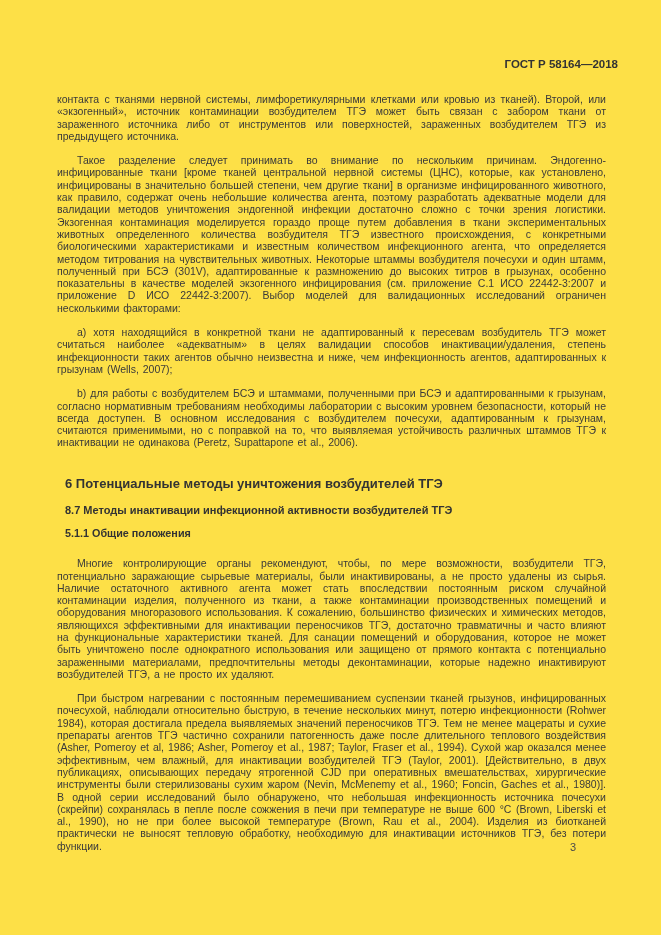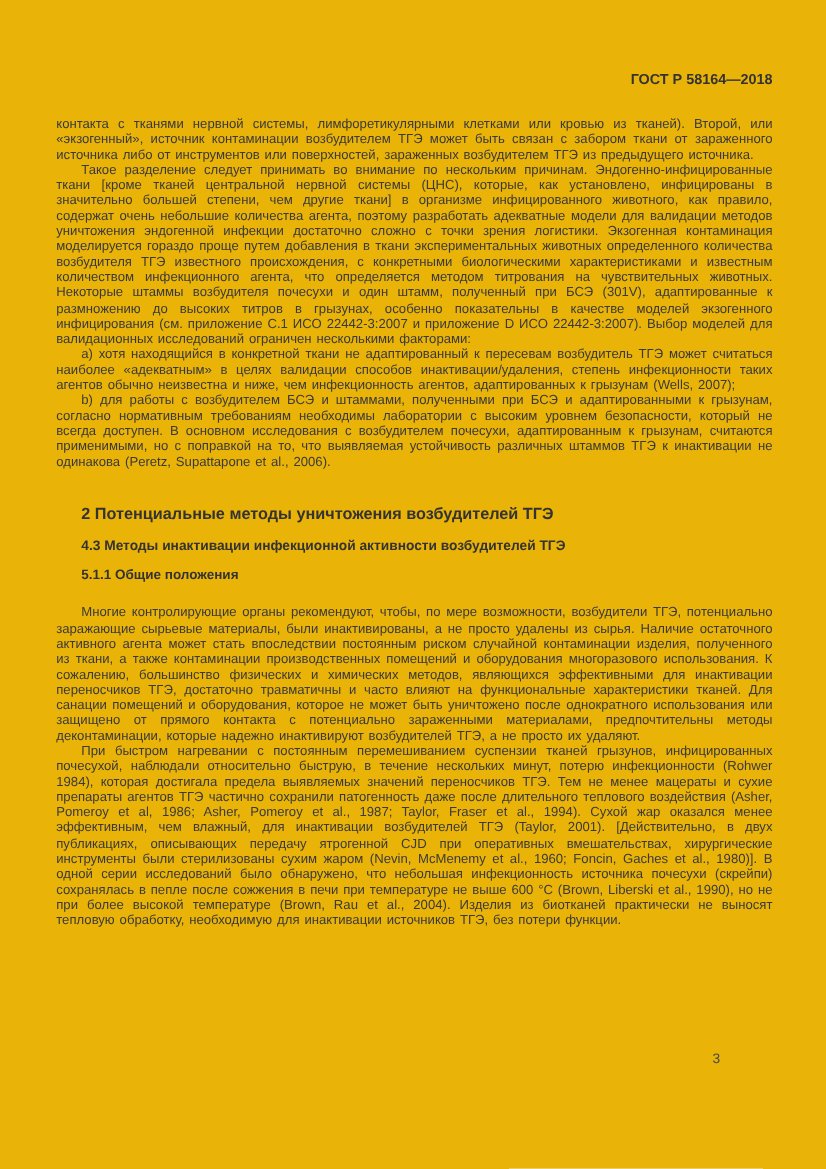--- a/index.html
+++ b/index.html
@@ -4,40 +4,40 @@
 <style>
   html, body {
     margin: 0;
     padding: 0;
     background: #eef0ee;
   }
   .page {
     position: relative;
     width: 661px;
     height: 935px;
-    background: #eab308;
+    background: #fde047;
     box-sizing: border-box;
     padding: 58px 43px 0 45px;
     font-family: "Liberation Sans", "DejaVu Sans", sans-serif;
     color: #3a3a3a;
     overflow: hidden;
   }
   .doc-header {
     text-align: right;
     font-weight: bold;
     font-size: 11.5px;
     line-height: 13px;
     color: #333333;
     margin: 0 0 22px 0;
   }
   .body-text {
     font-size: 10.5px;
     line-height: 12.3px;
     text-align: justify;
-    margin: 0;
+    margin: 12px;
     word-spacing: 1px;
   }
   .indent {
     text-indent: 20px;
   }
   .h-section {
     font-size: 13px;
     line-height: 15px;
     font-weight: bold;
     color: #333333;
@@ -84,23 +84,23 @@
   <div class="doc-header">ГОСТ Р 58164—2018</div>
 
   <p class="body-text">контакта с тканями нервной системы, лимфоретикулярными клетками или кровью из тканей). Второй, или «экзогенный», источник контаминации возбудителем ТГЭ может быть связан с забором ткани от зараженного источника либо от инструментов или поверхностей, зараженных возбудителем ТГЭ из предыдущего источника.</p>
 
   <p class="body-text indent">Такое разделение следует принимать во внимание по нескольким причинам. Эндогенно-инфицированные ткани [кроме тканей центральной нервной системы (ЦНС), которые, как установлено, инфицированы в значительно большей степени, чем другие ткани] в организме инфицированного животного, как правило, содержат очень небольшие количества агента, поэтому разработать адекватные модели для валидации методов уничтожения эндогенной инфекции достаточно сложно  с точки зрения логистики. Экзогенная контаминация моделируется гораздо проще путем добавления в ткани экспериментальных животных определенного количества возбудителя ТГЭ известного происхождения, с конкретными биологическими характеристиками и известным количеством инфекционного агента, что определяется методом титрования на чувствительных животных. Некоторые штаммы возбудителя почесухи и один штамм, полученный при  БСЭ (301V), адаптированные к размножению до высоких титров в грызунах, особенно показательны в качестве моделей экзогенного инфицирования (см. приложение С.1 ИСО 22442-3:2007 и приложение D ИСО 22442-3:2007). Выбор моделей для валидационных исследований ограничен несколькими факторами:</p>
 
   <p class="body-text indent">а) хотя находящийся в конкретной ткани не адаптированный к пересевам возбудитель ТГЭ может считаться наиболее «адекватным» в целях валидации способов инактивации/удаления, степень инфекционности таких агентов обычно неизвестна и ниже, чем инфекционность агентов, адаптированных к грызунам (Wells, 2007);</p>
 
   <p class="body-text indent">b) для работы с возбудителем БСЭ и штаммами, полученными при БСЭ и  адаптированными к грызунам, согласно нормативным требованиям необходимы лаборатории с высоким уровнем безопасности, который не всегда доступен. В основном исследования с возбудителем почесухи, адаптированным к грызунам, считаются применимыми, но с поправкой на то, что выявляемая устойчивость различных штаммов ТГЭ к инактивации не  одинакова (Peretz, Supattapone et al., 2006).</p>
 
-  <h1 class="h-section">2 Потенциальные методы уничтожения возбудителей ТГЭ</h1>
+  <h1 class="h-section">6 Потенциальные методы уничтожения возбудителей ТГЭ</h1>
 
-  <h2 class="h-sub">4.3 Методы инактивации инфекционной активности возбудителей ТГЭ</h2>
+  <h2 class="h-sub">8.7 Методы инактивации инфекционной активности возбудителей ТГЭ</h2>
 
   <h3 class="h-subsub">5.1.1 Общие положения</h3>
 
   <p class="body-text indent">Многие контролирующие органы рекомендуют, чтобы, по мере возможности, возбудители ТГЭ, потенциально заражающие сырьевые материалы, были инактивированы, а не просто удалены  из  сырья. Наличие остаточного активного агента может стать впоследствии постоянным риском случайной контаминации изделия, полученного из ткани, а также контаминации производственных помещений и оборудования многоразового использования. К сожалению, большинство физических и химических методов, являющихся эффективными для инактивации переносчиков ТГЭ, достаточно травматичны и часто влияют на функциональные характеристики тканей. Для санации помещений и оборудования, которое не может быть уничтожено после однократного использования или защищено от прямого контакта с потенциально зараженными материалами, предпочтительны методы деконтаминации, которые надежно инактивируют возбудителей ТГЭ, а не просто их удаляют.</p>
 
 
 
   <p class="body-text indent">При быстром нагревании с постоянным перемешиванием суспензии тканей грызунов, инфицированных почесухой, наблюдали относительно быструю, в течение нескольких минут, потерю инфекционности (Rohwer 1984), которая достигала предела выявляемых значений переносчиков ТГЭ. Тем не менее мацераты и сухие препараты агентов ТГЭ частично сохранили патогенность даже после длительного теплового воздействия (Asher, Pomeroy et al, 1986; Asher, Pomeroy et al., 1987; Taylor, Fraser et al., 1994). Сухой жар оказался менее эффективным, чем влажный, для инактивации возбудителей ТГЭ (Taylor, 2001). [Действительно, в двух публикациях, описывающих передачу ятрогенной CJD при оперативных вмешательствах, хирургические инструменты были стерилизованы сухим жаром (Nevin, McMenemy et al., 1960; Foncin, Gaches et al., 1980)]. В одной серии исследований было обнаружено, что небольшая инфекционность источника почесухи (скрейпи) сохранялась в пепле после сожжения в печи при температуре не выше 600 °С (Brown, Liberski et al., 1990), но не при более высокой температуре (Brown, Rau et al., 2004). Изделия из биотканей практически не выносят тепловую обработку, необходимую для инактивации источников ТГЭ, без потери функции.</p>
 
   <div class="page-number">3</div>

